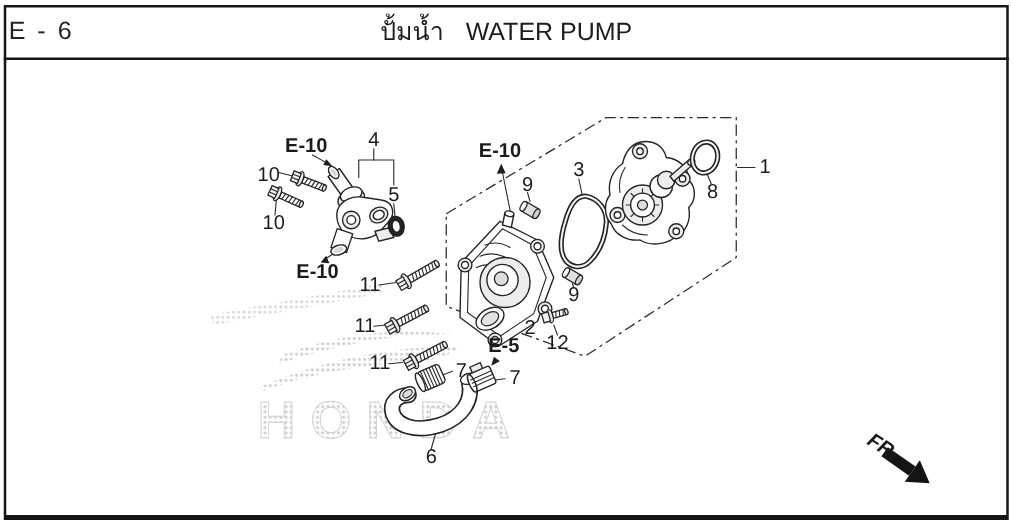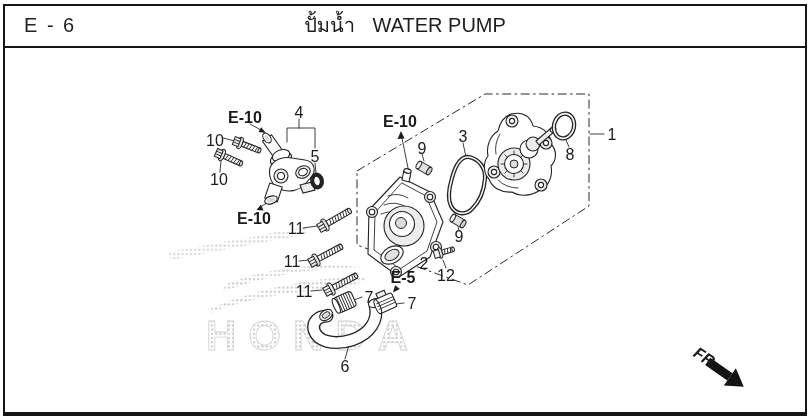--- a/index.html
+++ b/index.html
@@ -2,21 +2,21 @@
 <html><head>
 <meta charset="utf-8">
 <style>
   html,body{margin:0;padding:0;background:#fff;}
   .page{position:relative;width:810px;height:420px;background:#fff;overflow:hidden;
         font-family:"Liberation Sans",sans-serif;color:#1b1b1b;}
   .frame{position:absolute;left:3px;top:4px;right:3px;bottom:4px;
          border:2px solid #161616;border-bottom-width:4px;pointer-events:none;z-index:3;}
   .header{position:absolute;left:3px;top:4px;right:3px;height:42px;
           border-bottom:2px solid #161616;display:flex;align-items:center;z-index:2;background:transparent;}
-  .page-code{margin-left:21px;font-size:20px;letter-spacing:2px;color:#222;}
+  .page-code{margin-left:4px;font-size:20px;letter-spacing:2px;color:#222;}
   .title-wrap{position:absolute;left:0;right:0;text-align:center;font-size:20px;color:#1d1d1d;}
   .title-th{margin-right:12px;}
   svg.canvas{position:absolute;left:0;top:0;z-index:1;}
   .fw{fill:#ffffff;stroke:#232323;stroke-width:1.1;stroke-linejoin:round;}
   .fg{fill:#ececec;stroke:#232323;stroke-width:1.1;}
   .fg2{fill:#dcdcdc;stroke:#232323;stroke-width:1;}
   .thin{stroke:#2b2b2b;stroke-width:0.9;fill:none;stroke-linecap:round;}
   .band{stroke:#232323;stroke-width:4.2;fill:none;}
   .bandin{stroke:#f6f6f6;stroke-width:1.6;fill:none;}
   .dash{stroke:#2a2a2a;stroke-width:1;fill:none;stroke-dasharray:9 3.5 2.5 3.5;}

